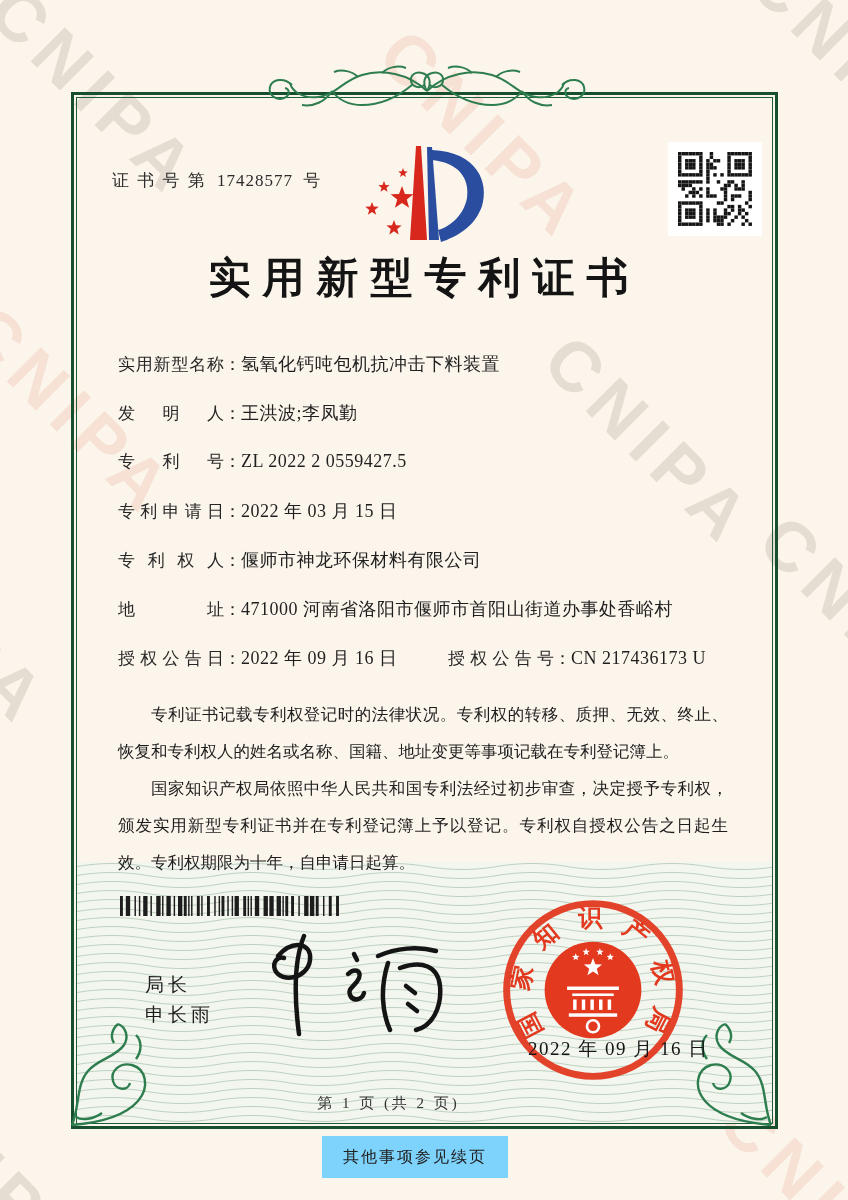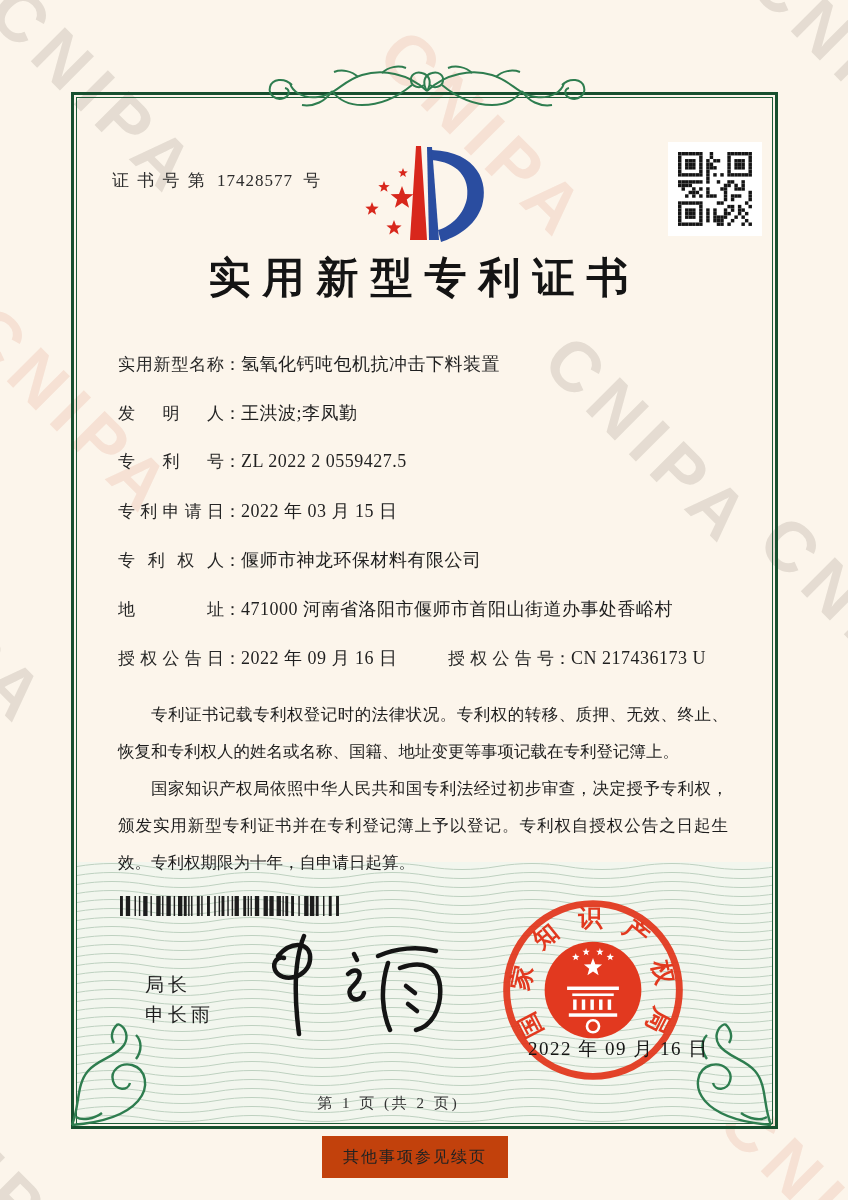--- a/index.html
+++ b/index.html
@@ -82,21 +82,21 @@
   .seal-date{
     position:absolute; left:528px; top:1036px; z-index:6;
     font-size:19px; letter-spacing:1.5px; color:#151515;
   }
   .page-info{
     position:absolute; left:71px; top:1094px; width:635px; z-index:4;
     text-align:center; font-size:15px; letter-spacing:3px; color:#333;
   }
   .note-box{
     position:absolute; left:322px; top:1136px; width:186px; height:42px;
-    background:#c2410c; z-index:4; text-align:center; line-height:42px;
+    background:#7dd3fc; z-index:4; text-align:center; line-height:42px;
     font-size:16px; letter-spacing:2px; color:#222;
   }
 </style>
 </head>
 <body>
 
 <div class="page">
 
   <span class="wm" style="left:30px;  top:-30px;">CNIPA</span>
   <span class="wm" style="left:790px; top:-60px;">CNIPA</span>

